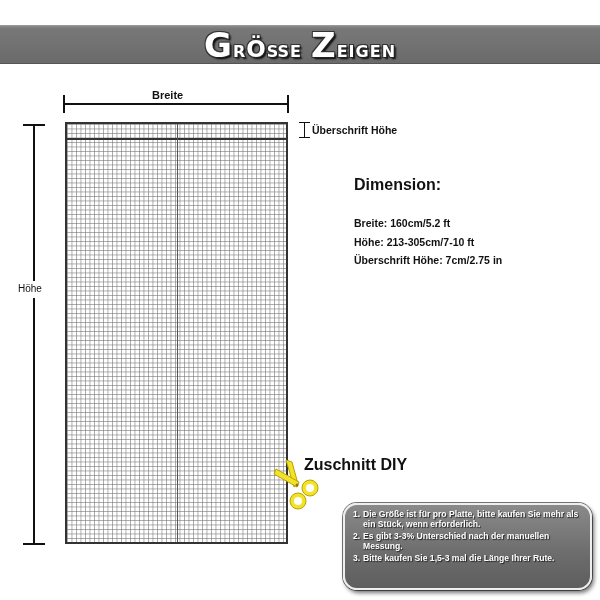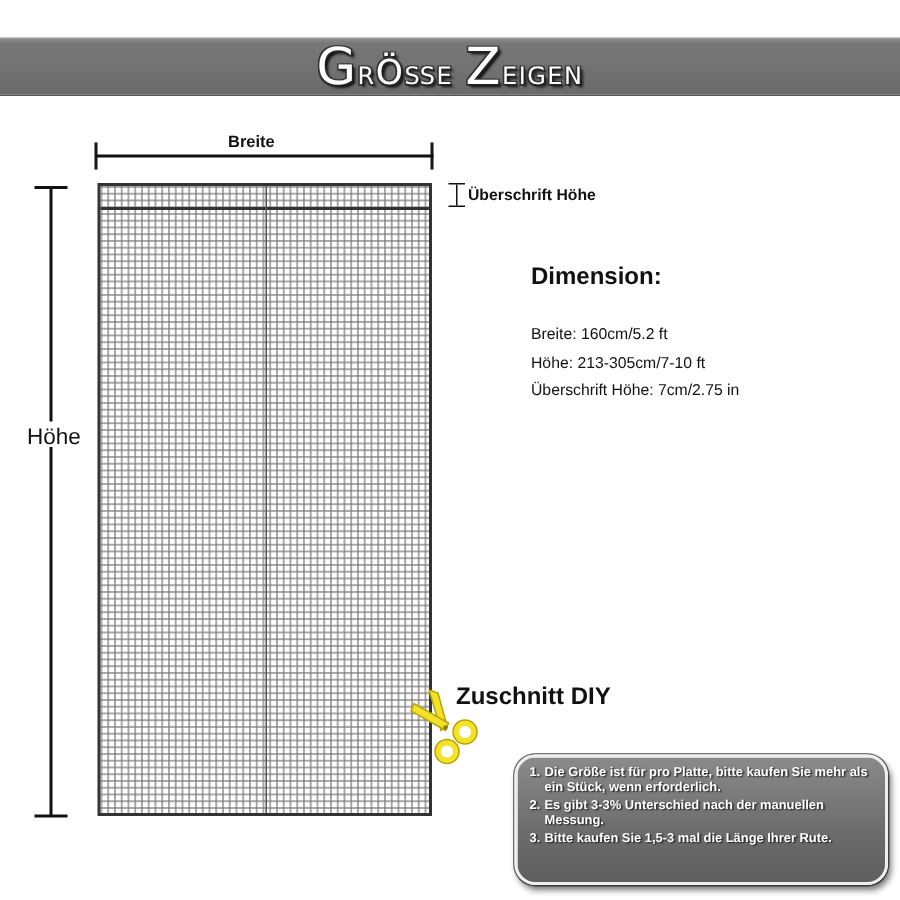--- a/index.html
+++ b/index.html
@@ -11,21 +11,21 @@
     }
     .banner {
       position: absolute; left: 0; top: 25px; width: 600px; height: 39px;
       background: linear-gradient(#8a8a8a 0px, #777 3px, #727272 50%, #6a6a6a 100%);
       border-top: 1px solid #9a9a9a; border-bottom: 1px solid #555;
       box-sizing: border-box;
       display: flex; align-items: center; justify-content: center;
     }
     .banner-title {
       font-family: "DejaVu Sans", "Liberation Sans", sans-serif;
-      font-weight: normal; color: #fff; font-size: 23px; letter-spacing: 1px;
+      font-weight: bold; color: #fff; font-size: 23px; letter-spacing: 1px;
       font-variant: small-caps;
       text-shadow: 1px 1px 0 #222, -1px -1px 0 #333, 1px -1px 0 #333, -1px 1px 0 #333, 2px 2px 2px #000;
       text-align: center;
     }
     .banner-title .big { font-size: 34px; }
 
     
     .hline { position: absolute; background: #111; }
     .label { position: absolute; font-size: 11px; font-weight: bold; white-space: nowrap; }
 
@@ -36,21 +36,21 @@
       background-color: #fff;
       background-image:
         linear-gradient(to right, rgba(120,120,120,0.65) 1px, transparent 1px),
         linear-gradient(to bottom, rgba(120,120,120,0.65) 1px, transparent 1px);
       background-size: 4.5px 4.5px;
     }
     .panel-header-line { position: absolute; left: 0; right: 0; top: 14px; height: 2px; background: #333; }
     .panel-seam { position: absolute; top: 0; bottom: 0; left: 110px; width: 1px; background: #555; }
 
     .dim-title { position: absolute; left: 354px; top: 176px; font-size: 16px; font-weight: bold; }
-    .dim-row { position: absolute; left: 354px; font-size: 10.5px; font-weight: normal; white-space: nowrap; }
+    .dim-row { position: absolute; left: 354px; font-size: 10.5px; font-weight: bold; white-space: nowrap; }
 
     .diy-label { position: absolute; left: 304px; top: 456px; font-size: 16px; font-weight: bold; }
     .scissors { position: absolute; left: 272px; top: 458px; width: 50px; height: 54px; }
 
     .note {
       position: absolute; left: 343px; top: 503px; width: 249px; height: 87px;
       box-sizing: border-box; border-radius: 14px;
       background: linear-gradient(#8a8a8a, #6c6c6c 60%, #5e5e5e);
       border: 2px solid #eee;
       box-shadow: 2px 3px 4px rgba(0,0,0,0.55), 0 0 0 1px #777;
@@ -77,21 +77,21 @@
   <div class="hline" style="left:63px; top:95px; width:2px; height:18px;"></div>
   <div class="hline" style="left:287px; top:95px; width:2px; height:18px;"></div>
   <div class="label" style="left:152px; top:89px;">Breite</div>
 </div>
 
 <div>
   <div class="hline" style="left:33px; top:125px; width:2px; height:156px;"></div>
   <div class="hline" style="left:33px; top:298px; width:2px; height:246px;"></div>
   <div class="hline" style="left:23px; top:124px; width:22px; height:2px;"></div>
   <div class="hline" style="left:23px; top:543px; width:22px; height:2px;"></div>
-  <div class="label" style="left:18px; top:283px; font-weight:normal; font-size:15px;">Höhe</div>
+  <div class="label" style="left:18px; top:283px; font-weight:normal; font-size:10px;">Höhe</div>
 </div>
 
 <div class="panel">
   <div class="panel-header-line"></div>
   <div class="panel-seam"></div>
 </div>
 
 <div>
   <div class="hline" style="left:304px; top:123px; width:1px; height:14px;"></div>
   <div class="hline" style="left:299px; top:122px; width:11px; height:1px;"></div>

